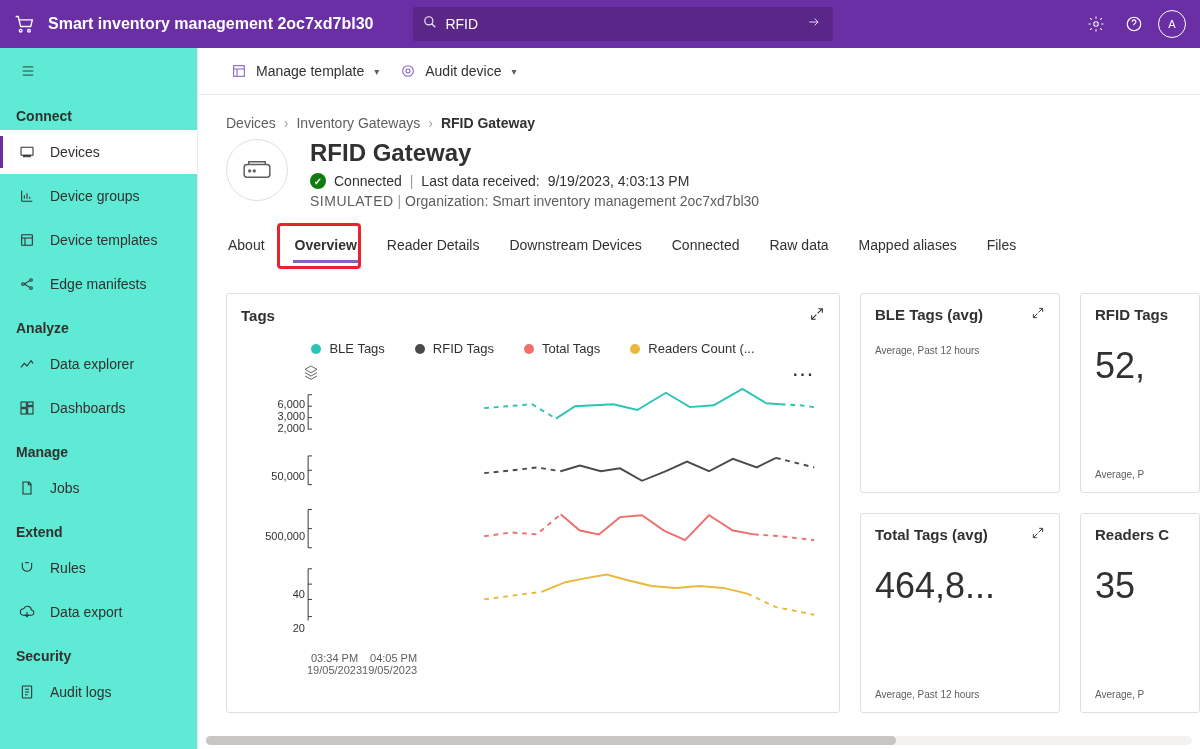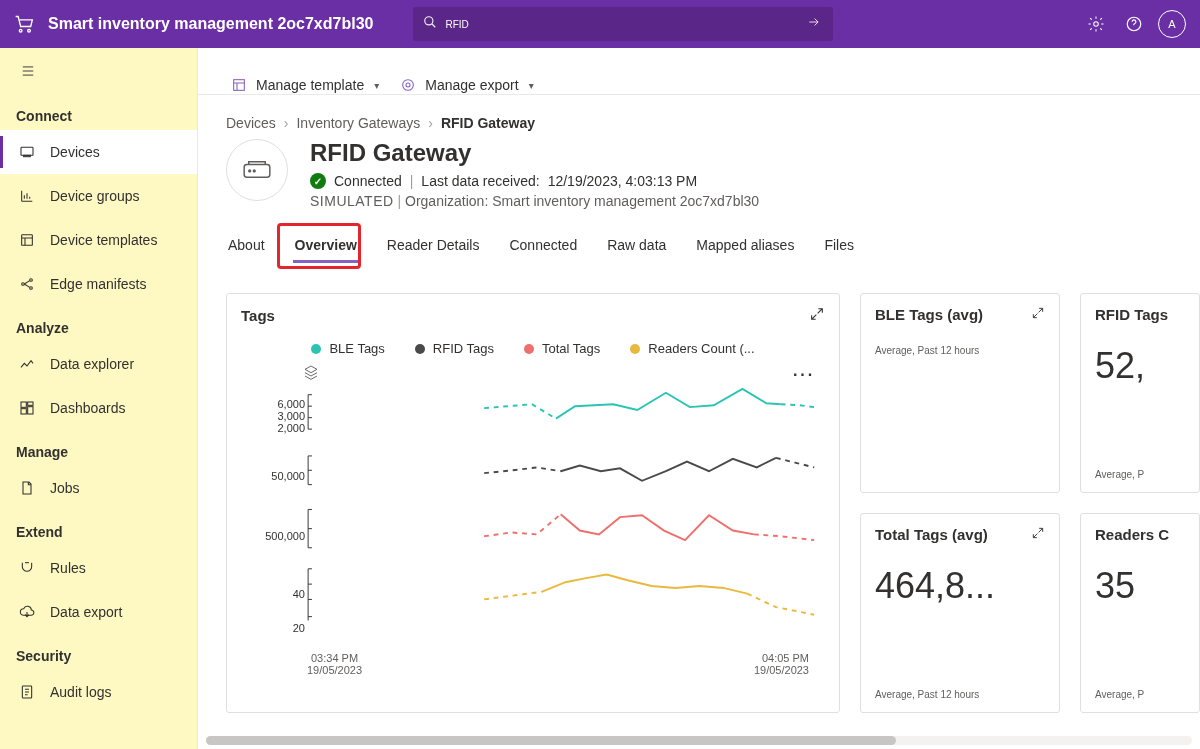--- a/index.html
+++ b/index.html
@@ -2,35 +2,35 @@
 <html><head>
 <meta charset="utf-8">
 <style>
   * { box-sizing: border-box; margin: 0; padding: 0; }
   html, body { width: 1200px; height: 749px; font-family: "Segoe UI", Arial, sans-serif; overflow: hidden; background:#fff; color:#323130; }
   
   .topbar { height: 48px; background:#6b2fa5; display:flex; align-items:center; color:#fff; padding:0 12px; }
   .topbar .brand-icon { width:24px; display:flex; align-items:center; justify-content:center; margin-right:12px; }
   .topbar .title { font-size:16px; font-weight:600; white-space:nowrap; }
   .topbar .search { margin-left:40px; background:#5a2789; height:34px; width:420px; display:flex; align-items:center; border-radius:2px; padding:0 10px; }
-  .topbar .search input { flex:1; background:transparent; border:none; outline:none; color:#fff; font-size:10px; }
+  .topbar .search input { flex:1; background:transparent; border:none; outline:none; color:#fff; font-size:14px; }
   .topbar .search input::placeholder { color:#d0bde6; }
   .topbar .search .mag { margin-right:8px; opacity:.9; }
   .topbar .search .arrow { opacity:.9; }
   .topbar .spacer { flex:1; }
   .topbar .iconbtn { width:32px; height:32px; display:flex; align-items:center; justify-content:center; margin-left:6px; cursor:pointer; }
   .avatar { width:28px;height:28px;border:1px solid #fff;border-radius:50%;display:flex;align-items:center;justify-content:center;font-size:11px; }
   
   .toolbar { height:47px; border-bottom:1px solid #eaeaea; display:flex; align-items:center; padding-left:228px; gap:20px; font-size:14px; }
   .toolbar .tbtn { display:flex; align-items:center; gap:8px; cursor:pointer; color:#323130; }
   .toolbar .tbtn .ic { width:18px;height:18px;display:flex;align-items:center;justify-content:center; }
   .toolbar .chev { font-size:10px; color:#605e5c; margin-left:2px; }
   
   .shell { display:flex; height:calc(749px - 48px); }
-  .sidebar { width:198px; border-right:1px solid #eaeaea; background:#fef9c3; padding-top:0; font-size:14px; display:flex; flex-direction:column; }
+  .sidebar { width:198px; border-right:1px solid #eaeaea; background:#5eead4; padding-top:0; font-size:14px; display:flex; flex-direction:column; }
   .hamburger { height:46px; display:flex; align-items:center; padding-left:20px; cursor:pointer; }
   .side-head { font-weight:600; padding:14px 16px 6px; font-size:14px; color:#323130;}
   .side-item { height:44px; display:flex; align-items:center; padding-left:18px; gap:14px; cursor:pointer; color:#323130; position:relative; }
   .side-item.active { background:#fff; }
   .side-item.active::before { content:""; position:absolute; left:0; top:6px; bottom:6px; width:3px; background:#6b2fa5; }
   .side-item .ic { width:18px;height:18px;display:flex;align-items:center;justify-content:center;color:#323130; }
   
   .main { flex:1; overflow:hidden; position:relative; padding:0; }
   .main-inner { padding:20px 0 0 28px; }
   .crumbs { font-size:14px; color:#605e5c; display:flex; align-items:center; gap:8px; }
@@ -57,21 +57,21 @@
   .card-head { display:flex; align-items:center; justify-content:space-between; padding:12px 14px; font-weight:600; font-size:15px;}
   .expand-ic { cursor:pointer; color:#323130; }
   .tags-card { width:640px; height:420px; position:relative; }
   .legend { display:flex; gap:30px; justify-content:center; font-size:13px; padding:4px 0 10px;}
   .legend .li { display:flex; align-items:center; gap:8px; }
   .legend .dot { width:10px;height:10px;border-radius:50%; }
   .chart-area { position:relative; height:310px; margin:0 20px 0 18px;}
   .chart-area svg { position:absolute; inset:0; }
   .yaxis { position:absolute; left:0; width:64px; font-size:11px; color:#323130; text-align:right; }
   .ytick { position:absolute; right:4px; transform:translateY(-50%); white-space:nowrap; }
-  .xaxis { position:absolute; left:62px; right:10px; bottom:0; display:flex; justify-content:space-between; font-size:11px; color:#605e5c;}
+  .xaxis { position:absolute; left:62px; right:10px; bottom:0; display:flex; font-size:11px; color:#605e5c;}
   .xaxis .xt { text-align:center; }
   .layers-ic { position:absolute; left:58px; top:-2px; color:#605e5c; }
   .dots-ic { position:absolute; right:4px; top:0; color:#323130; cursor:pointer; letter-spacing:2px; font-weight:700;}
   .stat-col { display:flex; flex-direction:column; gap:20px; }
   .stat-card { width:200px; height:200px; display:flex; flex-direction:column; }
   .stat-card.cut { width:120px; overflow:hidden; }
   .stat-body { flex:1; padding:10px 14px 12px; display:flex; flex-direction:column; justify-content:space-between;}
   .stat-val { font-size:36px; font-weight:400; white-space:nowrap; overflow:hidden; }
   .stat-sub { font-size:10px; color:#605e5c; white-space:nowrap; overflow:hidden;}
   .hscroll { position:absolute; left:8px; right:8px; bottom:4px; height:9px; background:#f3f2f1; border-radius:5px;}
@@ -235,39 +235,39 @@
             <rect x="5" y="3" width="14" height="18" rx="1"></rect>
             <path d="M9 8h6M9 12h6M9 16h4"></path>
           </svg>
         </span>
       <span>Audit logs</span>
     </div>
   </div>
 
   <div class="main">
 
-    <div class="toolbar" style="padding-left:32px;align-items:flex-end;">
+    <div class="toolbar" style="padding-left:32px;">
       <div class="tbtn">
         <span class="ic" style="color:#8661c5;">
           <svg width="16" height="16" viewBox="0 0 24 24" fill="none" stroke="#8661c5" stroke-width="1.6">
               <rect x="4" y="4" width="16" height="16"></rect>
               <path d="M4 9h16M9 9v11"></path>
             </svg>
         </span>
         <span>Manage template</span>
         <span class="chev">▾</span>
       </div>
       <div class="tbtn">
         <span class="ic">
           <svg width="16" height="16" viewBox="0 0 24 24" fill="none" stroke="#8661c5" stroke-width="1.6">
               <circle cx="12" cy="12" r="8"></circle>
               <circle cx="12" cy="12" r="3"></circle>
             </svg>
         </span>
-        <span>Manage export</span>
+        <span>Audit device</span>
         <span class="chev">▾</span>
       </div>
     </div>
 
     <div class="main-inner">
 
       <div class="crumbs">
         <a>Devices</a>
         <span class="sep">›</span>
         <a>Inventory Gateways</a>
@@ -284,35 +284,36 @@
               <circle cx="13" cy="13" r="1"></circle>
             </svg>
         </div>
         <div>
           <div class="device-title">RFID Gateway</div>
           <div class="status-row">
             <span class="status-dot">✓</span>
             <span>Connected</span>
             <span class="divider">|</span>
             <span>Last data received:</span>
-            <span>12/19/2023, 4:03:13 PM</span>
+            <span>9/19/2023, 4:03:13 PM</span>
           </div>
           <div class="sim-row">
             <span class="sim">SIMULATED</span>
             <span class="divider"> | </span>
             <span>Organization:</span>
             <span>Smart inventory management 2oc7xd7bl30</span>
           </div>
         </div>
       </div>
 
       <div class="tabs" style="position:relative;">
         <div class="tab">About</div>
         <div class="tab active">Overview</div>
         <div class="tab">Reader Details</div>
+        <div class="tab">Downstream Devices</div>
         <div class="tab">Connected</div>
         <div class="tab">Raw data</div>
         <div class="tab">Mapped aliases</div>
         <div class="tab">Files</div>
         <div class="highlight-box" style="left:51px; top:-8px; width:84px; height:46px;"></div>
       </div>
 
       <div class="cards-row">
 
         <div class="card tags-card">

